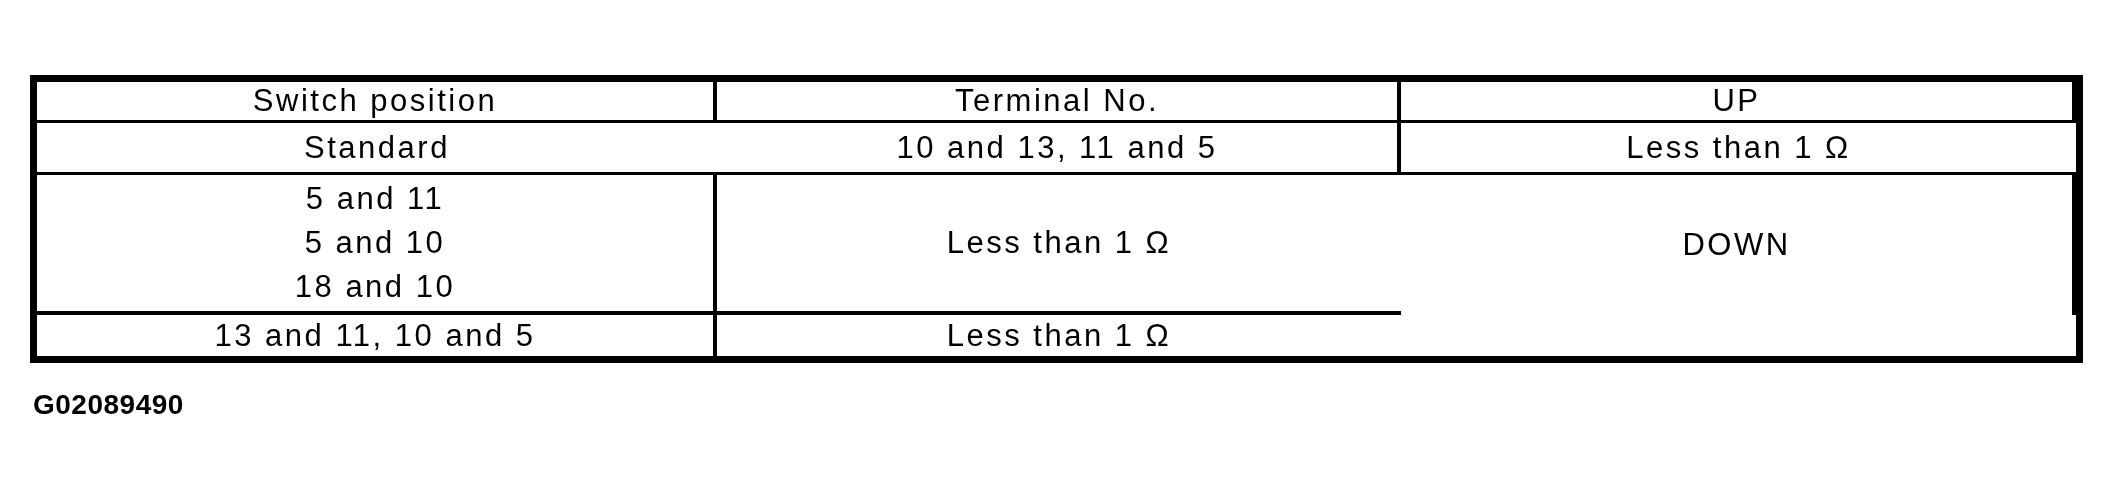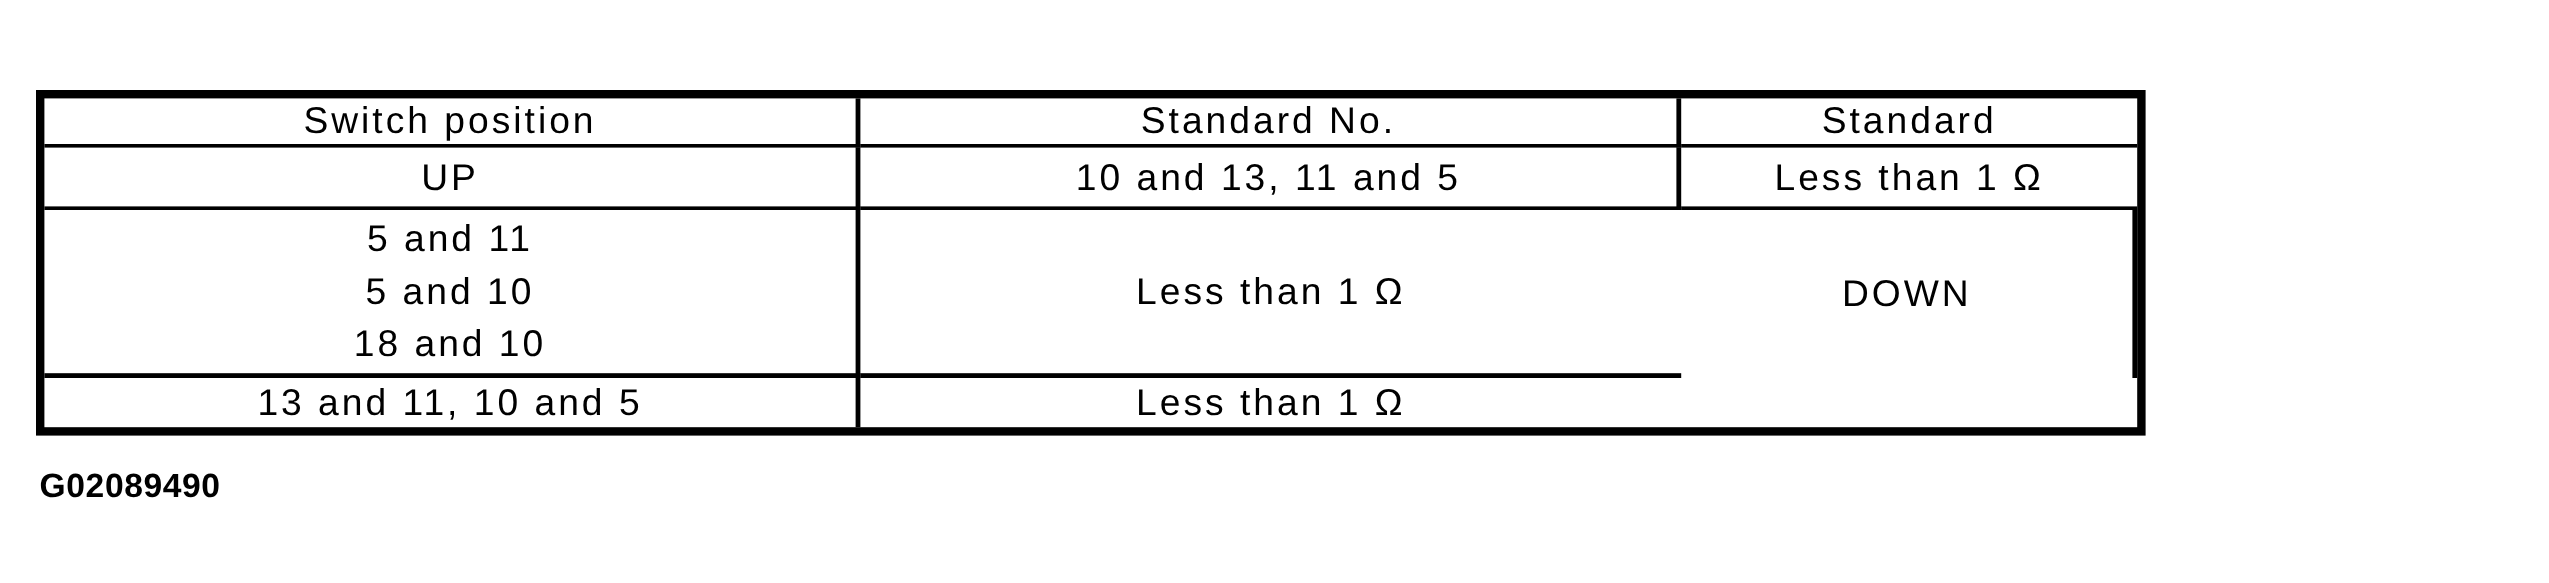--- a/index.html
+++ b/index.html
@@ -14,21 +14,21 @@
     color: #000000;
     font-family: "Liberation Sans", sans-serif;
     overflow: hidden;
   }
 
   
   .spec-table {
     position: absolute;
     left: 30px;
     top: 75px;
-    width: 1758px;
+    width: 2053px;
     height: 288px;
     box-sizing: border-box;
     border: 7px solid #000;
     display: grid;
     grid-template-columns: 680px 684px 1fr;
     grid-template-rows: 41px 52px 140px 1fr;
     background: #fff;
   }
   .cell {
     box-sizing: border-box;
@@ -65,28 +65,28 @@
 <body>
 
 <div class="page">
 
   <div class="spec-table">
 
     <div class="cell bdr-r bdr-b">
       <span class="txt">Switch position</span>
     </div>
     <div class="cell bdr-r bdr-b">
-      <span class="txt">Standard No.</span>
+      <span class="txt">Terminal No.</span>
     </div>
+    <div class="cell bdr-r bdr-b">
+      <span class="txt">UP</span>
+    </div>
+
     <div class="cell bdr-b">
       <span class="txt">Standard</span>
-    </div>
-
-    <div class="cell bdr-r bdr-b">
-      <span class="txt">UP</span>
     </div>
     <div class="cell bdr-r bdr-b">
       <span class="txt">10 and 13, 11 and 5</span>
     </div>
     <div class="cell bdr-b">
       <span class="txt">Less than 1 Ω</span>
     </div>
 
     <div class="cell bdr-r bdr-b-rough">
       <span class="txt lines">

